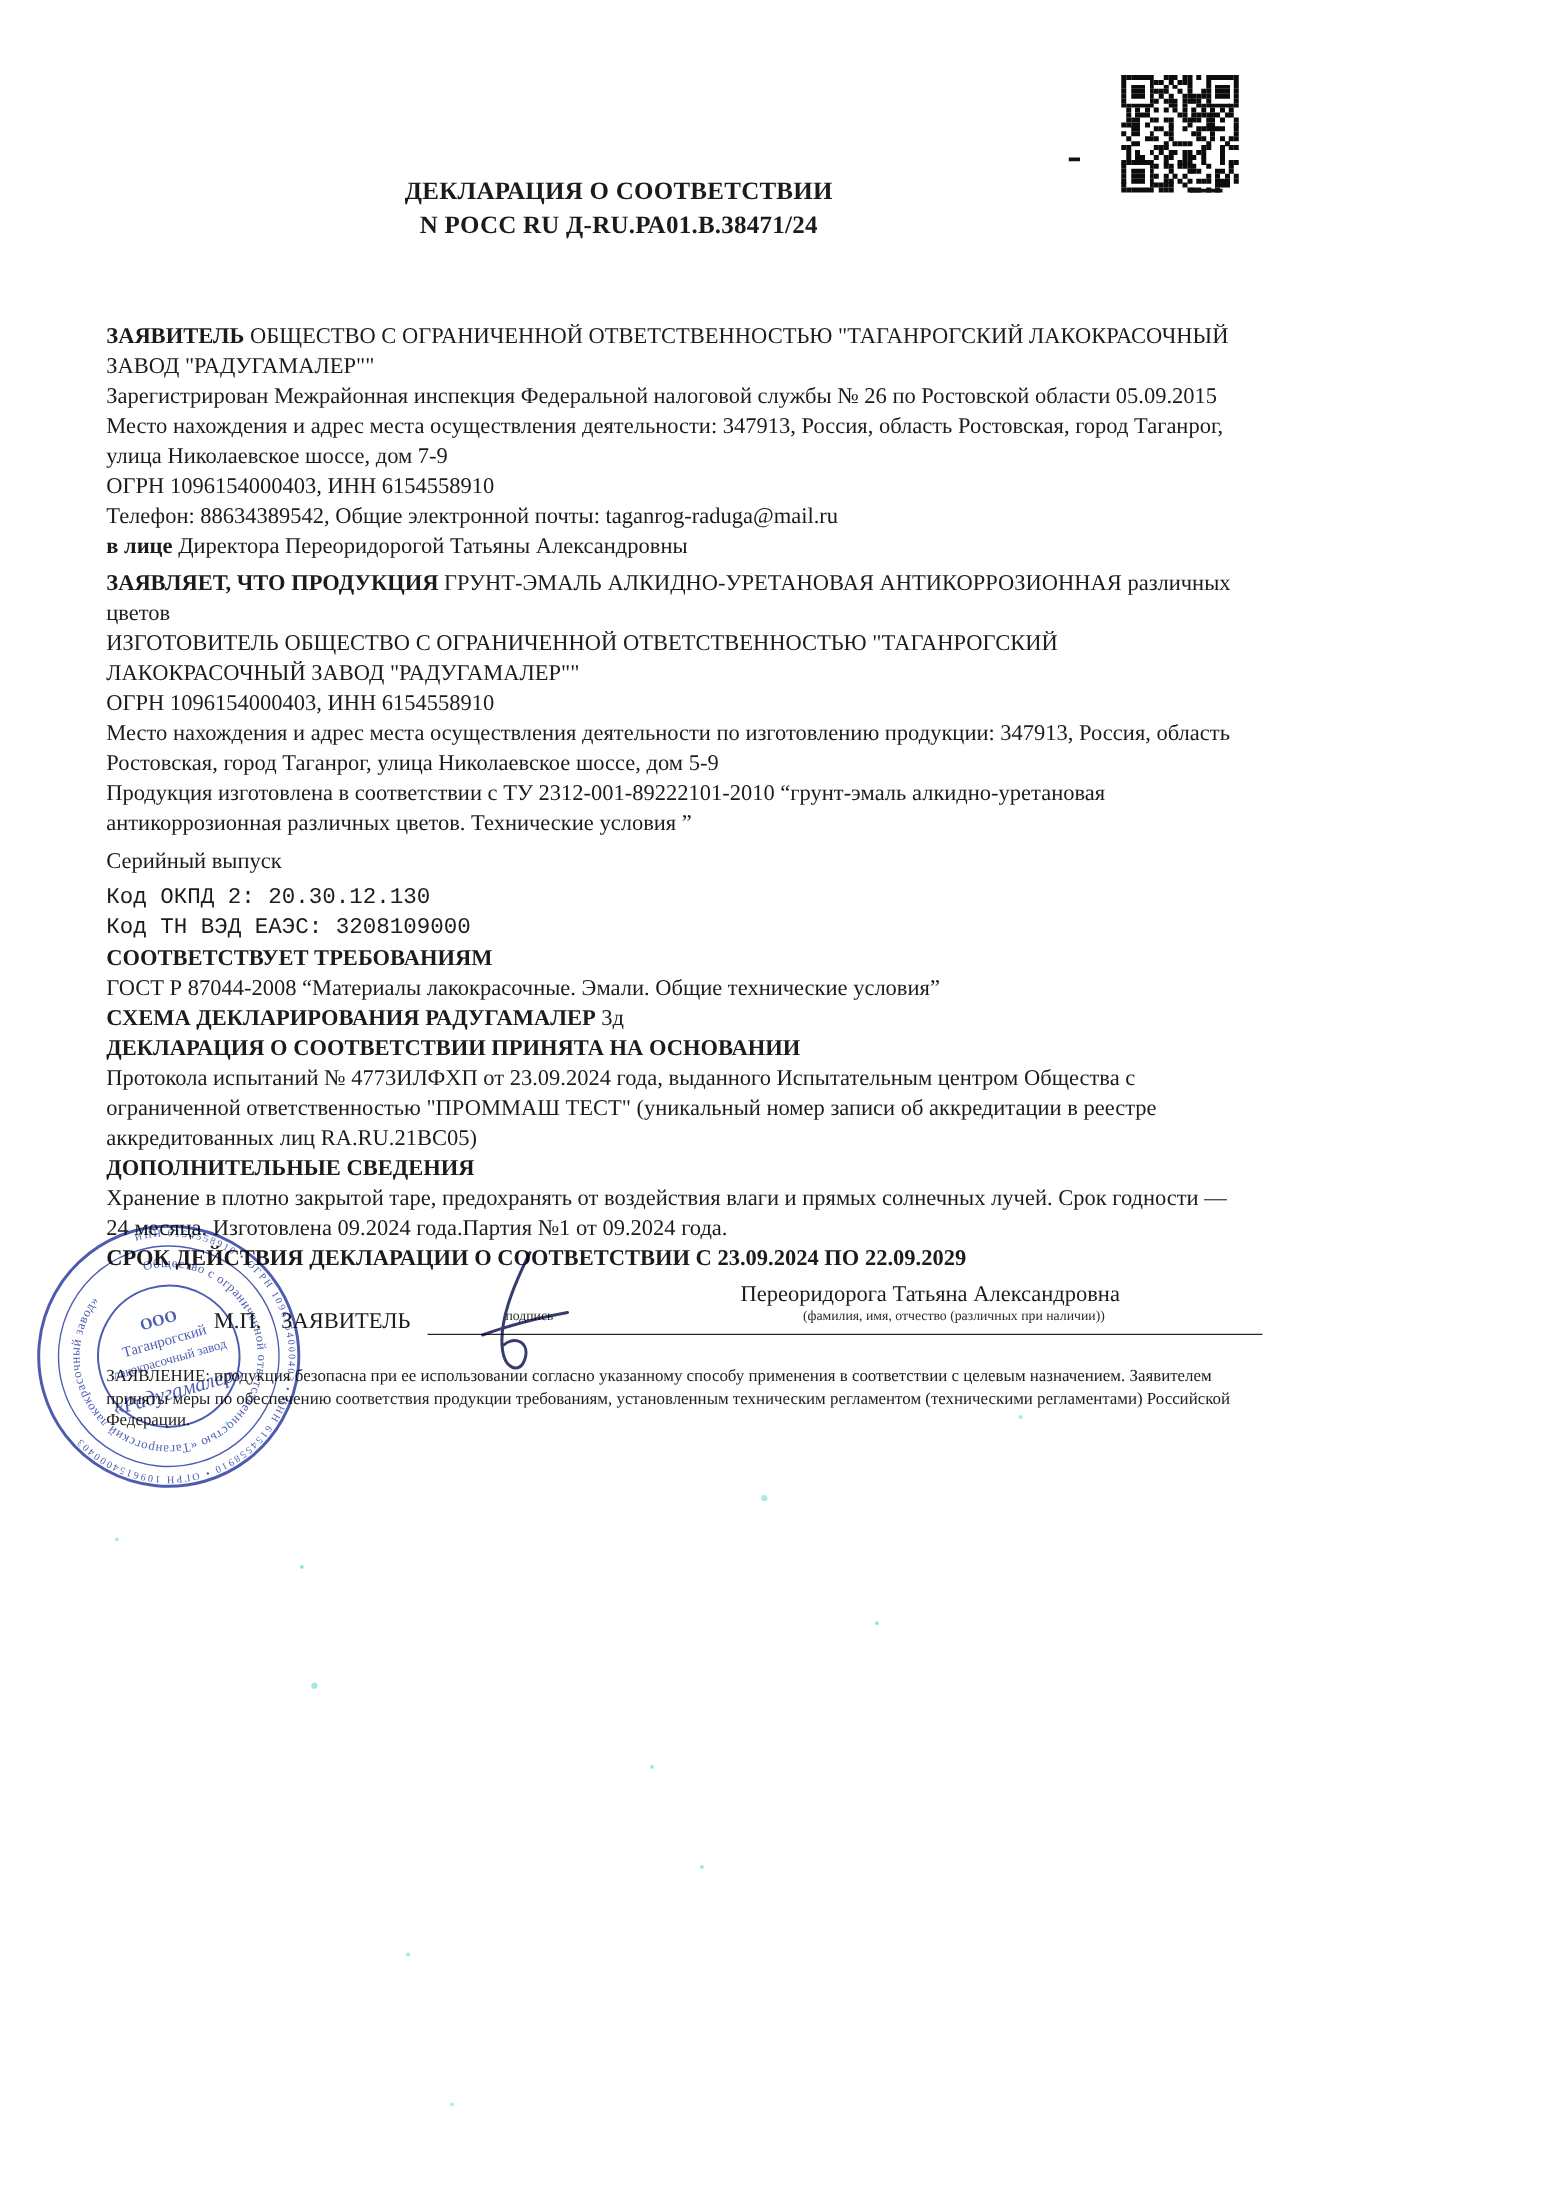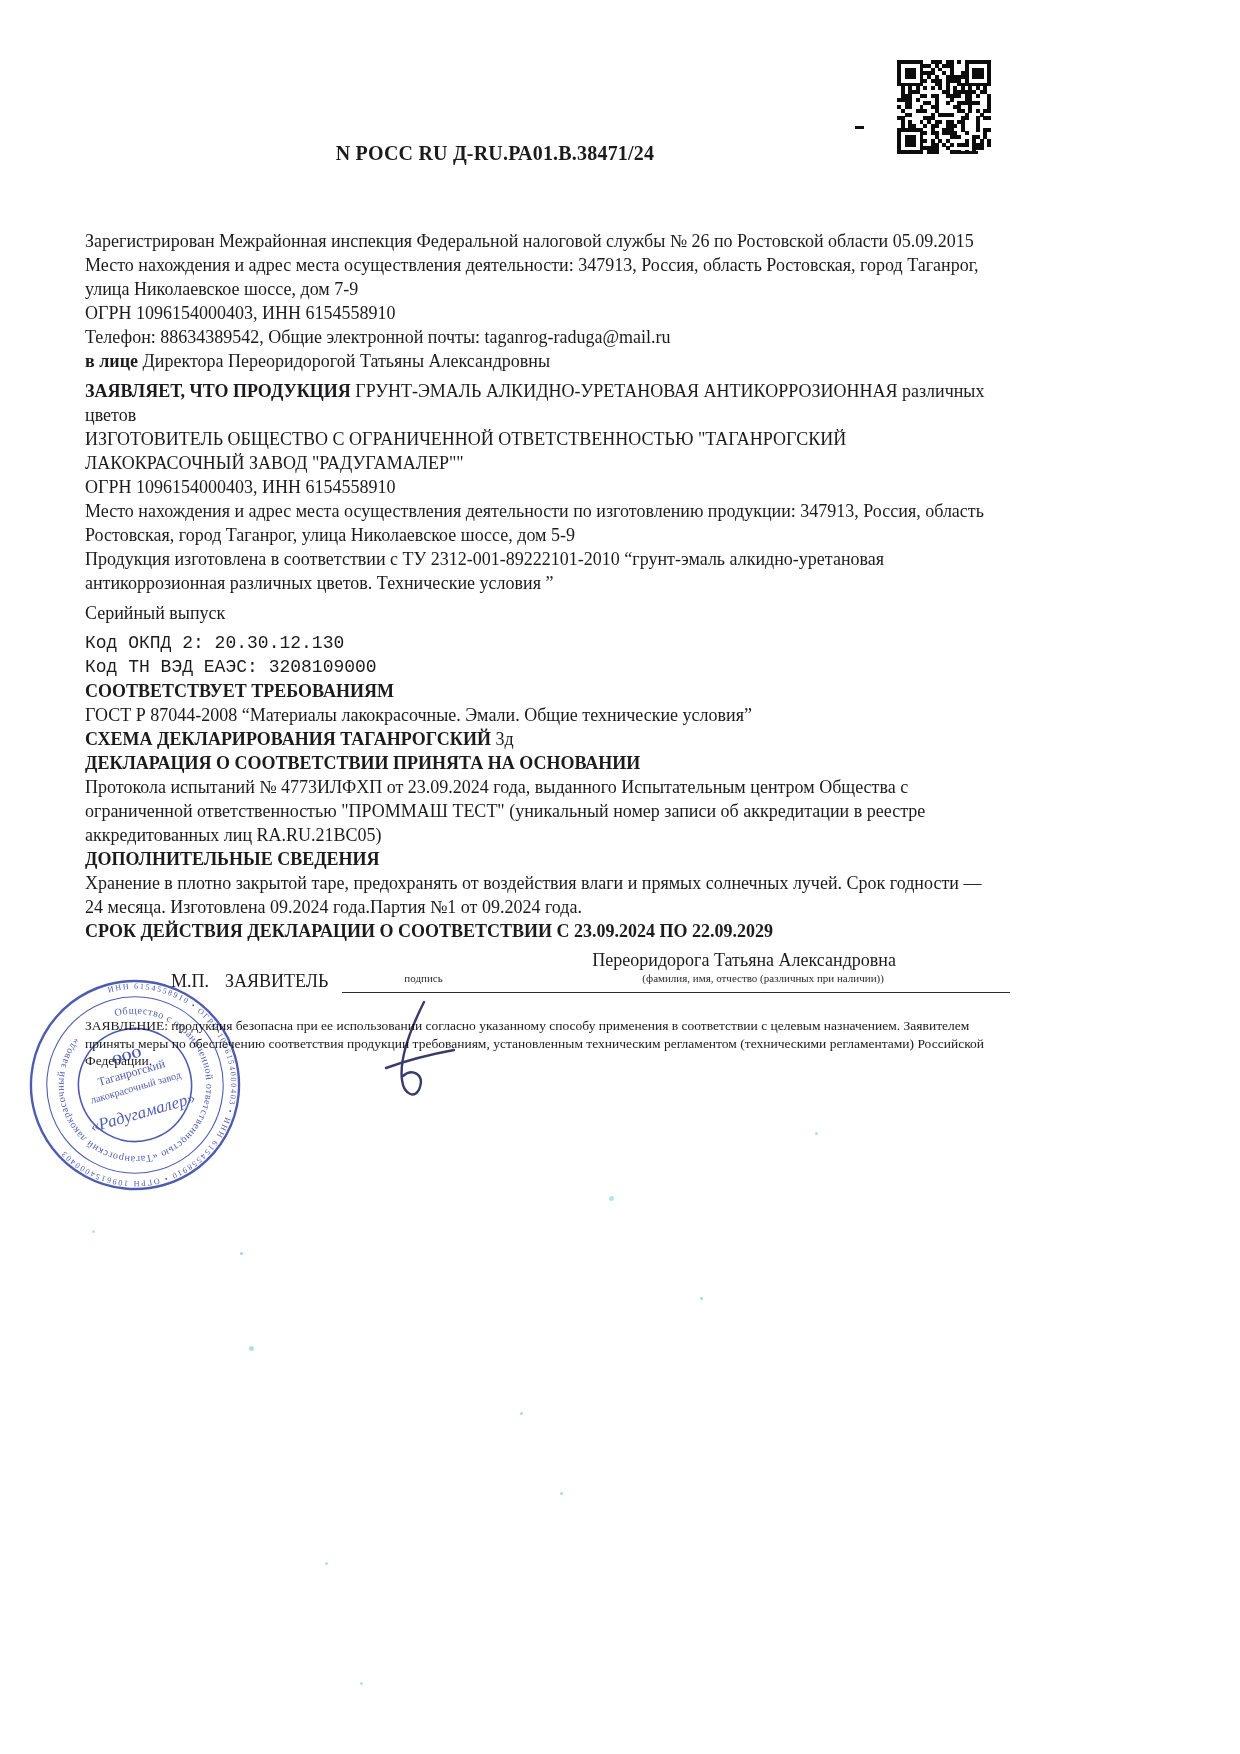--- a/index.html
+++ b/index.html
@@ -406,42 +406,44 @@
       <i style="left:56.00%;top:96.00%;width:4.2%;height:4.2%"></i>
       <i style="left:60.00%;top:96.00%;width:4.2%;height:4.2%"></i>
       <i style="left:64.00%;top:96.00%;width:4.2%;height:4.2%"></i>
       <i style="left:72.00%;top:96.00%;width:4.2%;height:4.2%"></i>
       <i style="left:80.00%;top:96.00%;width:4.2%;height:4.2%"></i>
     </div>
   <div class="qr-dash"></div>
   <div class="qr-dash2"></div>
 
   <div class="title">
+    <div>ДЕКЛАРАЦИЯ О СООТВЕТСТВИИ</div>
     <div>N РОСС RU Д-RU.РА01.В.38471/24</div>
   </div>
 
   <div class="content">
+    <p><b>ЗАЯВИТЕЛЬ</b> <span>ОБЩЕСТВО С ОГРАНИЧЕННОЙ ОТВЕТСТВЕННОСТЬЮ "ТАГАНРОГСКИЙ ЛАКОКРАСОЧНЫЙ ЗАВОД "РАДУГАМАЛЕР""</span></p>
     <p>Зарегистрирован Межрайонная инспекция Федеральной налоговой службы № 26 по Ростовской области 05.09.2015</p>
     <p>Место нахождения и адрес места осуществления деятельности: 347913, Россия, область Ростовская, город Таганрог, улица Николаевское шоссе, дом 7-9</p>
     <p>ОГРН 1096154000403, ИНН 6154558910</p>
     <p>Телефон: 88634389542, Общие электронной почты: taganrog-raduga@mail.ru</p>
     <p><b>в лице</b> <span>Директора Переоридорогой Татьяны Александровны</span></p>
 
     <p class="sp"><b>ЗАЯВЛЯЕТ, ЧТО ПРОДУКЦИЯ</b> <span>ГРУНТ-ЭМАЛЬ АЛКИДНО-УРЕТАНОВАЯ АНТИКОРРОЗИОННАЯ различных цветов</span></p>
     <p>ИЗГОТОВИТЕЛЬ ОБЩЕСТВО С ОГРАНИЧЕННОЙ ОТВЕТСТВЕННОСТЬЮ "ТАГАНРОГСКИЙ ЛАКОКРАСОЧНЫЙ ЗАВОД "РАДУГАМАЛЕР""</p>
     <p>ОГРН 1096154000403, ИНН 6154558910</p>
     <p>Место нахождения и адрес места осуществления деятельности по изготовлению продукции: 347913, Россия, область Ростовская, город Таганрог, улица Николаевское шоссе, дом 5-9</p>
     <p>Продукция изготовлена в соответствии с ТУ 2312-001-89222101-2010 “грунт-эмаль алкидно-уретановая антикоррозионная различных цветов. Технические условия ”</p>
     <p class="sp">Серийный выпуск</p>
     <p class="codes sp">Код ОКПД 2: 20.30.12.130</p>
     <p class="codes">Код ТН ВЭД ЕАЭС: 3208109000</p>
 
     <p class="bold">СООТВЕТСТВУЕТ ТРЕБОВАНИЯМ</p>
     <p>ГОСТ Р 87044-2008 “Материалы лакокрасочные. Эмали. Общие технические условия”</p>
-    <p><b>СХЕМА ДЕКЛАРИРОВАНИЯ ТАГАНРОГСКИЙ</b> <span>3д</span></p>
+    <p><b>СХЕМА ДЕКЛАРИРОВАНИЯ РАДУГАМАЛЕР</b> <span>3д</span></p>
     <p class="bold">ДЕКЛАРАЦИЯ О СООТВЕТСТВИИ ПРИНЯТА НА ОСНОВАНИИ</p>
     <p>Протокола испытаний № 4773ИЛФХП от 23.09.2024 года, выданного Испытательным центром Общества с ограниченной ответственностью "ПРОММАШ ТЕСТ" (уникальный номер записи об аккредитации в реестре аккредитованных лиц RA.RU.21ВС05)</p>
     <p class="bold">ДОПОЛНИТЕЛЬНЫЕ СВЕДЕНИЯ</p>
     <p>Хранение в плотно закрытой таре, предохранять от воздействия влаги и прямых солнечных лучей. Срок годности — 24 месяца. Изготовлена 09.2024 года.Партия №1 от 09.2024 года.</p>
     <p class="bold">СРОК ДЕЙСТВИЯ ДЕКЛАРАЦИИ О СООТВЕТСТВИИ С 23.09.2024 ПО 22.09.2029</p>
   </div>
 
   <div class="sigrow">
     <span class="mp">М.П.</span>
     <span class="siglabel">ЗАЯВИТЕЛЬ</span>

